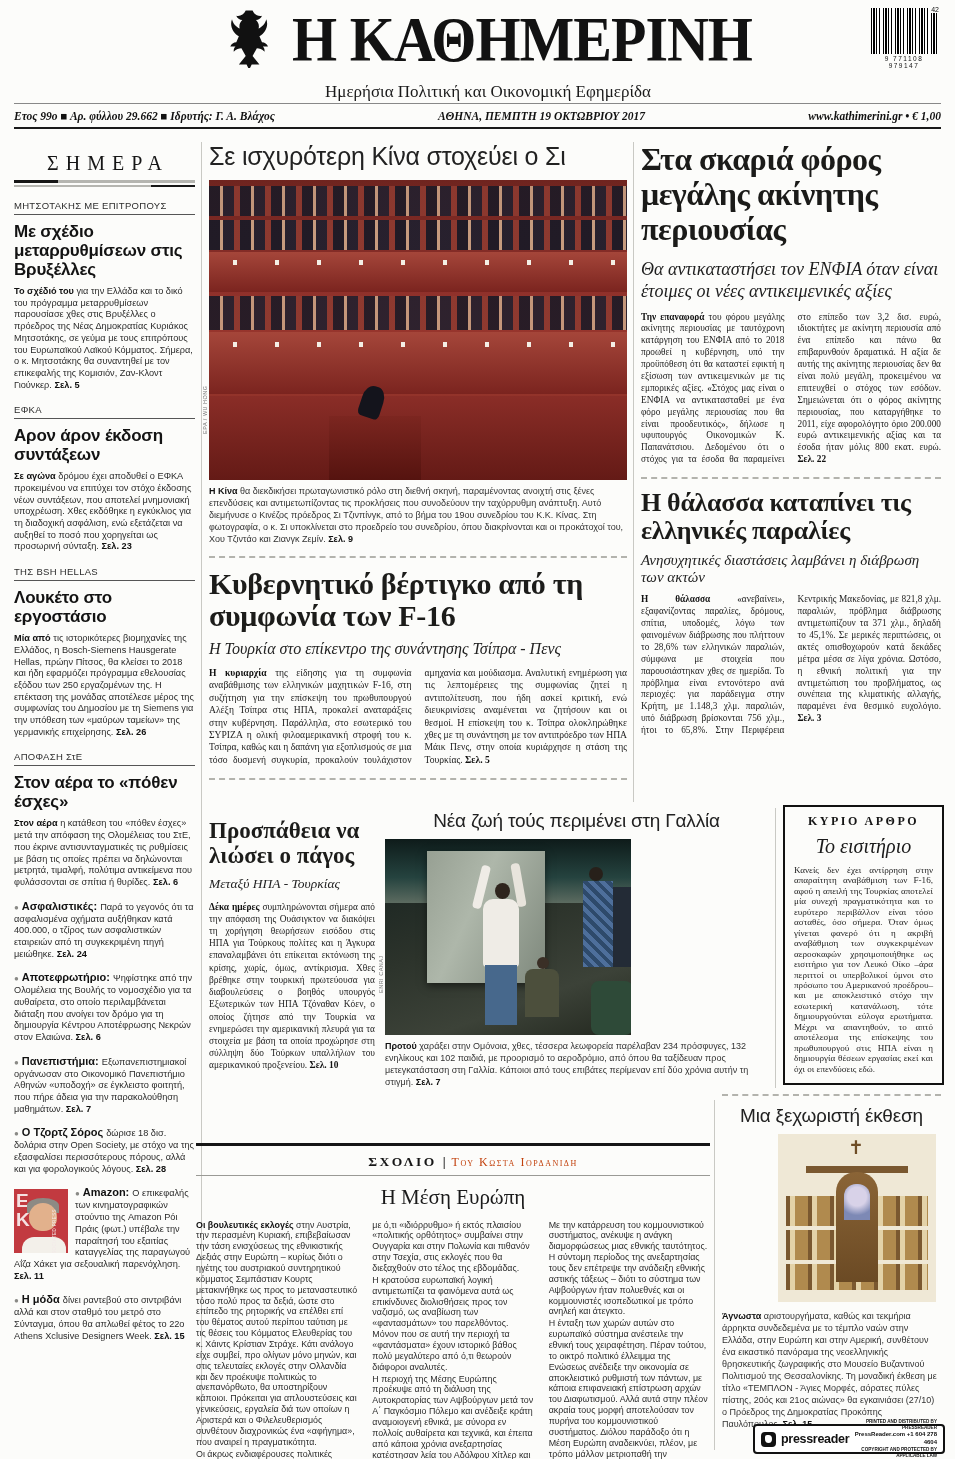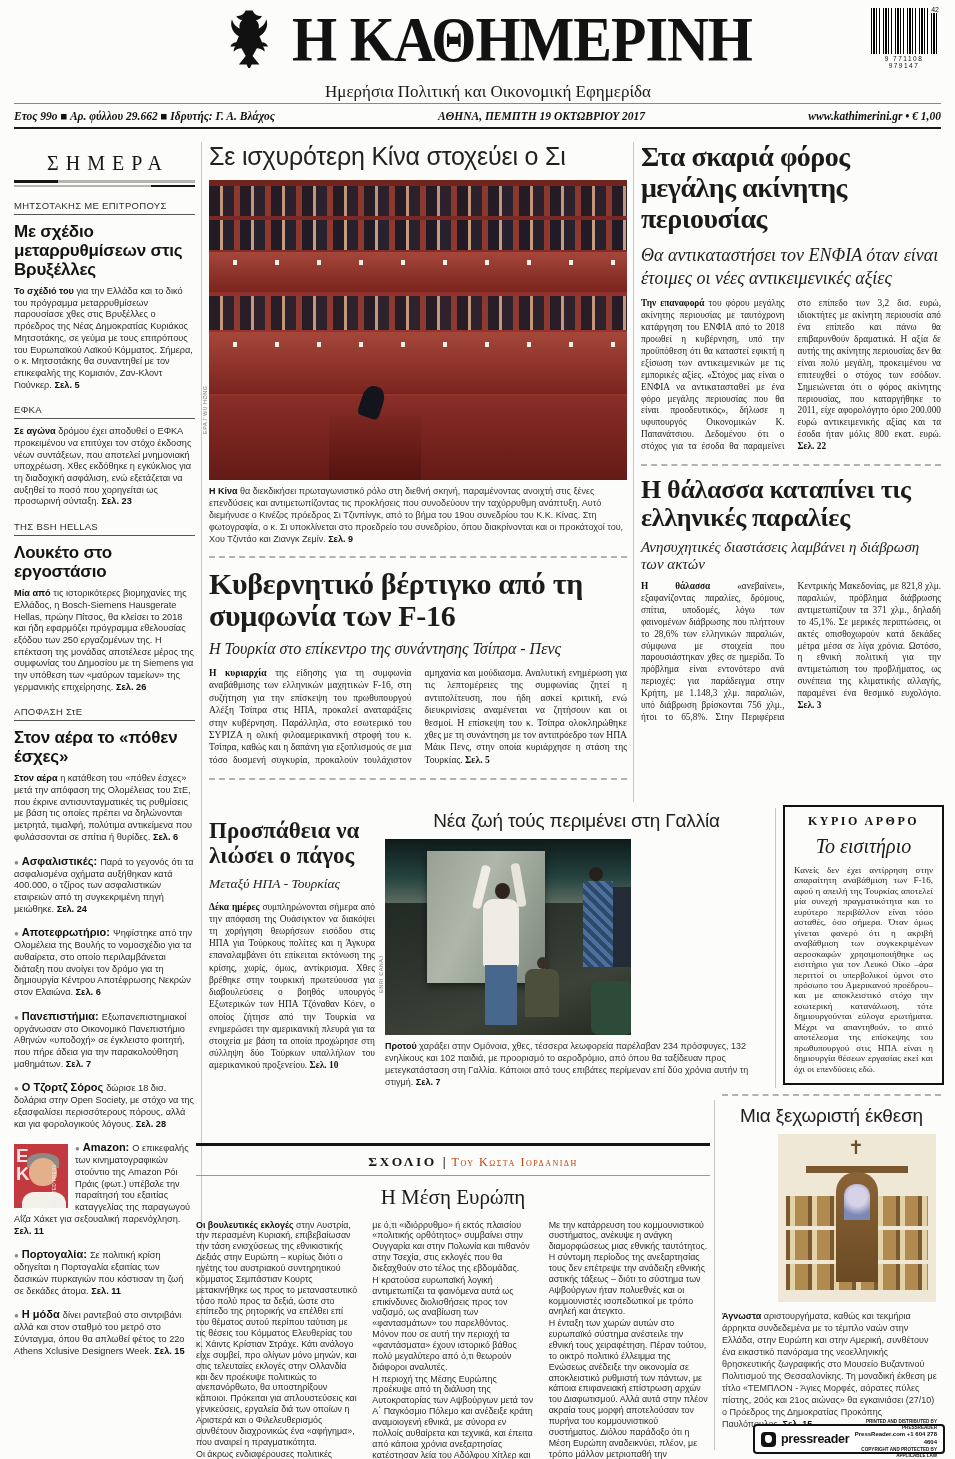--- a/index.html
+++ b/index.html
@@ -84,21 +84,21 @@
   .sholio-rule{height:2.5px;background:#161616;}
   .sholio-hdr{text-align:center;font-family:"Liberation Serif",serif;padding:6px 0 5px;border-bottom:1px solid #9a9a95;}
   .sholio-label{font-weight:bold;font-size:13.5px;letter-spacing:2.5px;color:#161616;margin-left:40px;}
   .sholio-pipe{font-weight:bold;font-size:13px;margin:0 6px;color:#161616;}
   .sholio-byline{font-variant:small-caps;font-size:12px;letter-spacing:1.5px;color:#c2410c;}
   .sholio-title{text-align:center;font-family:"Liberation Serif",serif;font-size:21px;color:#1a1a1a;margin:9px 0 10px;}
   .sholio-text{column-count:3;column-gap:15px;font-size:8.9px;line-height:1.22;color:#2b2b2b;text-align:left;}
   .sholio-text p{margin:0 0 1px;}
   
   #right-top{position:absolute;left:641px;top:142px;width:300px;}
-  .tax-head{font-family:"Liberation Serif",serif;font-weight:bold;font-size:28px;line-height:1.1;letter-spacing:-.5px;color:#1b1b19;}
+  .tax-head{font-family:"Liberation Serif",serif;font-weight:bold;font-size:32px;line-height:1.1;letter-spacing:-.5px;color:#1b1b19;}
   .tax-sub{font-family:"Liberation Serif",serif;font-style:italic;font-size:18px;line-height:1.25;margin:10px 0 9px;color:#1e1e1e;}
   .body-cols2r{column-count:2;column-gap:13px;font-family:"Liberation Serif",serif;font-size:9.3px;line-height:1.28;text-align:justify;color:#222;}
   .sea-head{font-family:"Liberation Serif",serif;font-weight:bold;font-size:26px;line-height:1.08;color:#1b1b19;letter-spacing:-.3px;}
   .sea-sub{font-family:"Liberation Serif",serif;font-style:italic;font-size:15px;margin:7px 0 8px;}
   #kyrio{position:absolute;left:783px;top:805px;width:139px;border:2px solid #111;padding:7px 9px 9px;background:#fcfcfa;}
   .kyrio-label{text-align:center;font-family:"Liberation Serif",serif;font-weight:bold;font-size:12px;letter-spacing:2.5px;color:#161616;}
   .kyrio-title{text-align:center;font-family:"Liberation Serif",serif;font-style:italic;font-size:20px;margin:6px 0 7px;color:#1a1a1a;}
   .kyrio-body{font-family:"Liberation Serif",serif;font-size:9.1px;line-height:1.15;text-align:justify;color:#1e1e1e;}
   
   #exhibition{position:absolute;left:722px;top:1094px;width:219px;border-top:2px dashed #b3b3ad;padding-top:9px;}
@@ -156,20 +156,21 @@
     <div class="simera-rule2"></div>
 
     <div>
       <div class="kicker">ΜΗΤΣΟΤΑΚΗΣ ΜΕ ΕΠΙΤΡΟΠΟΥΣ</div>
       <div class="side-head">Με σχέδιο μεταρρυθμίσεων στις Βρυξέλλες</div>
       <div class="side-body"><span class="lead">Το σχέδιό του </span><span>για την Ελλάδα και το δικό του πρόγραμμα μεταρρυθμίσεων παρουσίασε χθες στις Βρυξέλλες ο πρόεδρος της Νέας Δημοκρατίας Κυριάκος Μητσοτάκης, σε γεύμα με τους επιτρόπους του Ευρωπαϊκού Λαϊκού Κόμματος. Σήμερα, ο κ. Μητσοτάκης θα συναντηθεί με τον επικεφαλής της Κομισιόν, Ζαν-Κλοντ Γιούνκερ. </span><span class="pageref">Σελ. 5</span></div>
     </div>
 
     <div>
       <div class="kicker">ΕΦΚΑ</div>
+      <div class="side-head">Αρον άρον έκδοση συντάξεων</div>
       <div class="side-body"><span class="lead">Σε αγώνα </span><span>δρόμου έχει αποδυθεί ο ΕΦΚΑ προκειμένου να επιτύχει τον στόχο έκδοσης νέων συντάξεων, που αποτελεί μνημονιακή υποχρέωση. Χθες εκδόθηκε η εγκύκλιος για τη διαδοχική ασφάλιση, ενώ εξετάζεται να αυξηθεί το ποσό που χορηγείται ως προσωρινή σύνταξη. </span><span class="pageref">Σελ. 23</span></div>
     </div>
 
     <div>
       <div class="kicker">ΤΗΣ BSH HELLAS</div>
       <div class="side-head">Λουκέτο στο εργοστάσιο</div>
       <div class="side-body"><span class="lead">Μία από </span><span>τις ιστορικότερες βιομηχανίες της Ελλάδος, η Bosch-Siemens Hausgerate Hellas, πρώην Πίτσος, θα κλείσει το 2018 και ήδη εφαρμόζει πρόγραμμα εθελουσίας εξόδου των 250 εργαζομένων της. Η επέκταση της μονάδας αποτέλεσε μέρος της συμφωνίας του Δημοσίου με τη Siemens για την υπόθεση των «μαύρων ταμείων» της γερμανικής επιχείρησης. </span><span class="pageref">Σελ. 26</span></div>
     </div>
 
     <div>
@@ -188,21 +189,20 @@
       <div class="amz-thumb">
         <div class="amz-letters">EK</div>
         <div class="amz-hair"></div>
         <div class="amz-face"></div>
         <div class="amz-shirt"></div>
         <div class="amz-credit">ASSOCIATED PRESS</div>
       </div>
       <span>Ο επικεφαλής των κινηματογραφικών στούντιο της Amazon Ρόι Πράις (φωτ.) υπέβαλε την παραίτησή του εξαιτίας καταγγελίας της παραγωγού Αΐζα Χάκετ για σεξουαλική παρενόχληση. </span><span class="pageref">Σελ. 11</span>
     </div>
 
-    <div class="bullet-item"><span class="bullet-dot">●</span><span class="bullet-lead">Πορτογαλία: </span><span>Σε πολιτική κρίση οδηγείται η Πορτογαλία εξαιτίας των δασικών πυρκαγιών που κόστισαν τη ζωή σε δεκάδες άτομα. </span><span class="pageref">Σελ. 11</span></div>
     <div class="bullet-item"><span class="bullet-dot">●</span><span class="bullet-lead">Η μόδα </span><span>δίνει ραντεβού στο σιντριβάνι αλλά και στον σταθμό του μετρό στο Σύνταγμα, όπου θα απλωθεί φέτος το 22ο Athens Xclusive Designers Week. </span><span class="pageref">Σελ. 15</span></div>
   </div>
 
   <div id="center">
     <div class="china-head">Σε ισχυρότερη Κίνα στοχεύει ο Σι</div>
     <div style="position:relative;">
       <div class="china-photo">
         <div class="c-row" style="top:6px;"></div>
         <div class="c-row" style="top:40px;opacity:.95;"></div>
         <div class="c-desk" style="top:72px;height:40px;">

